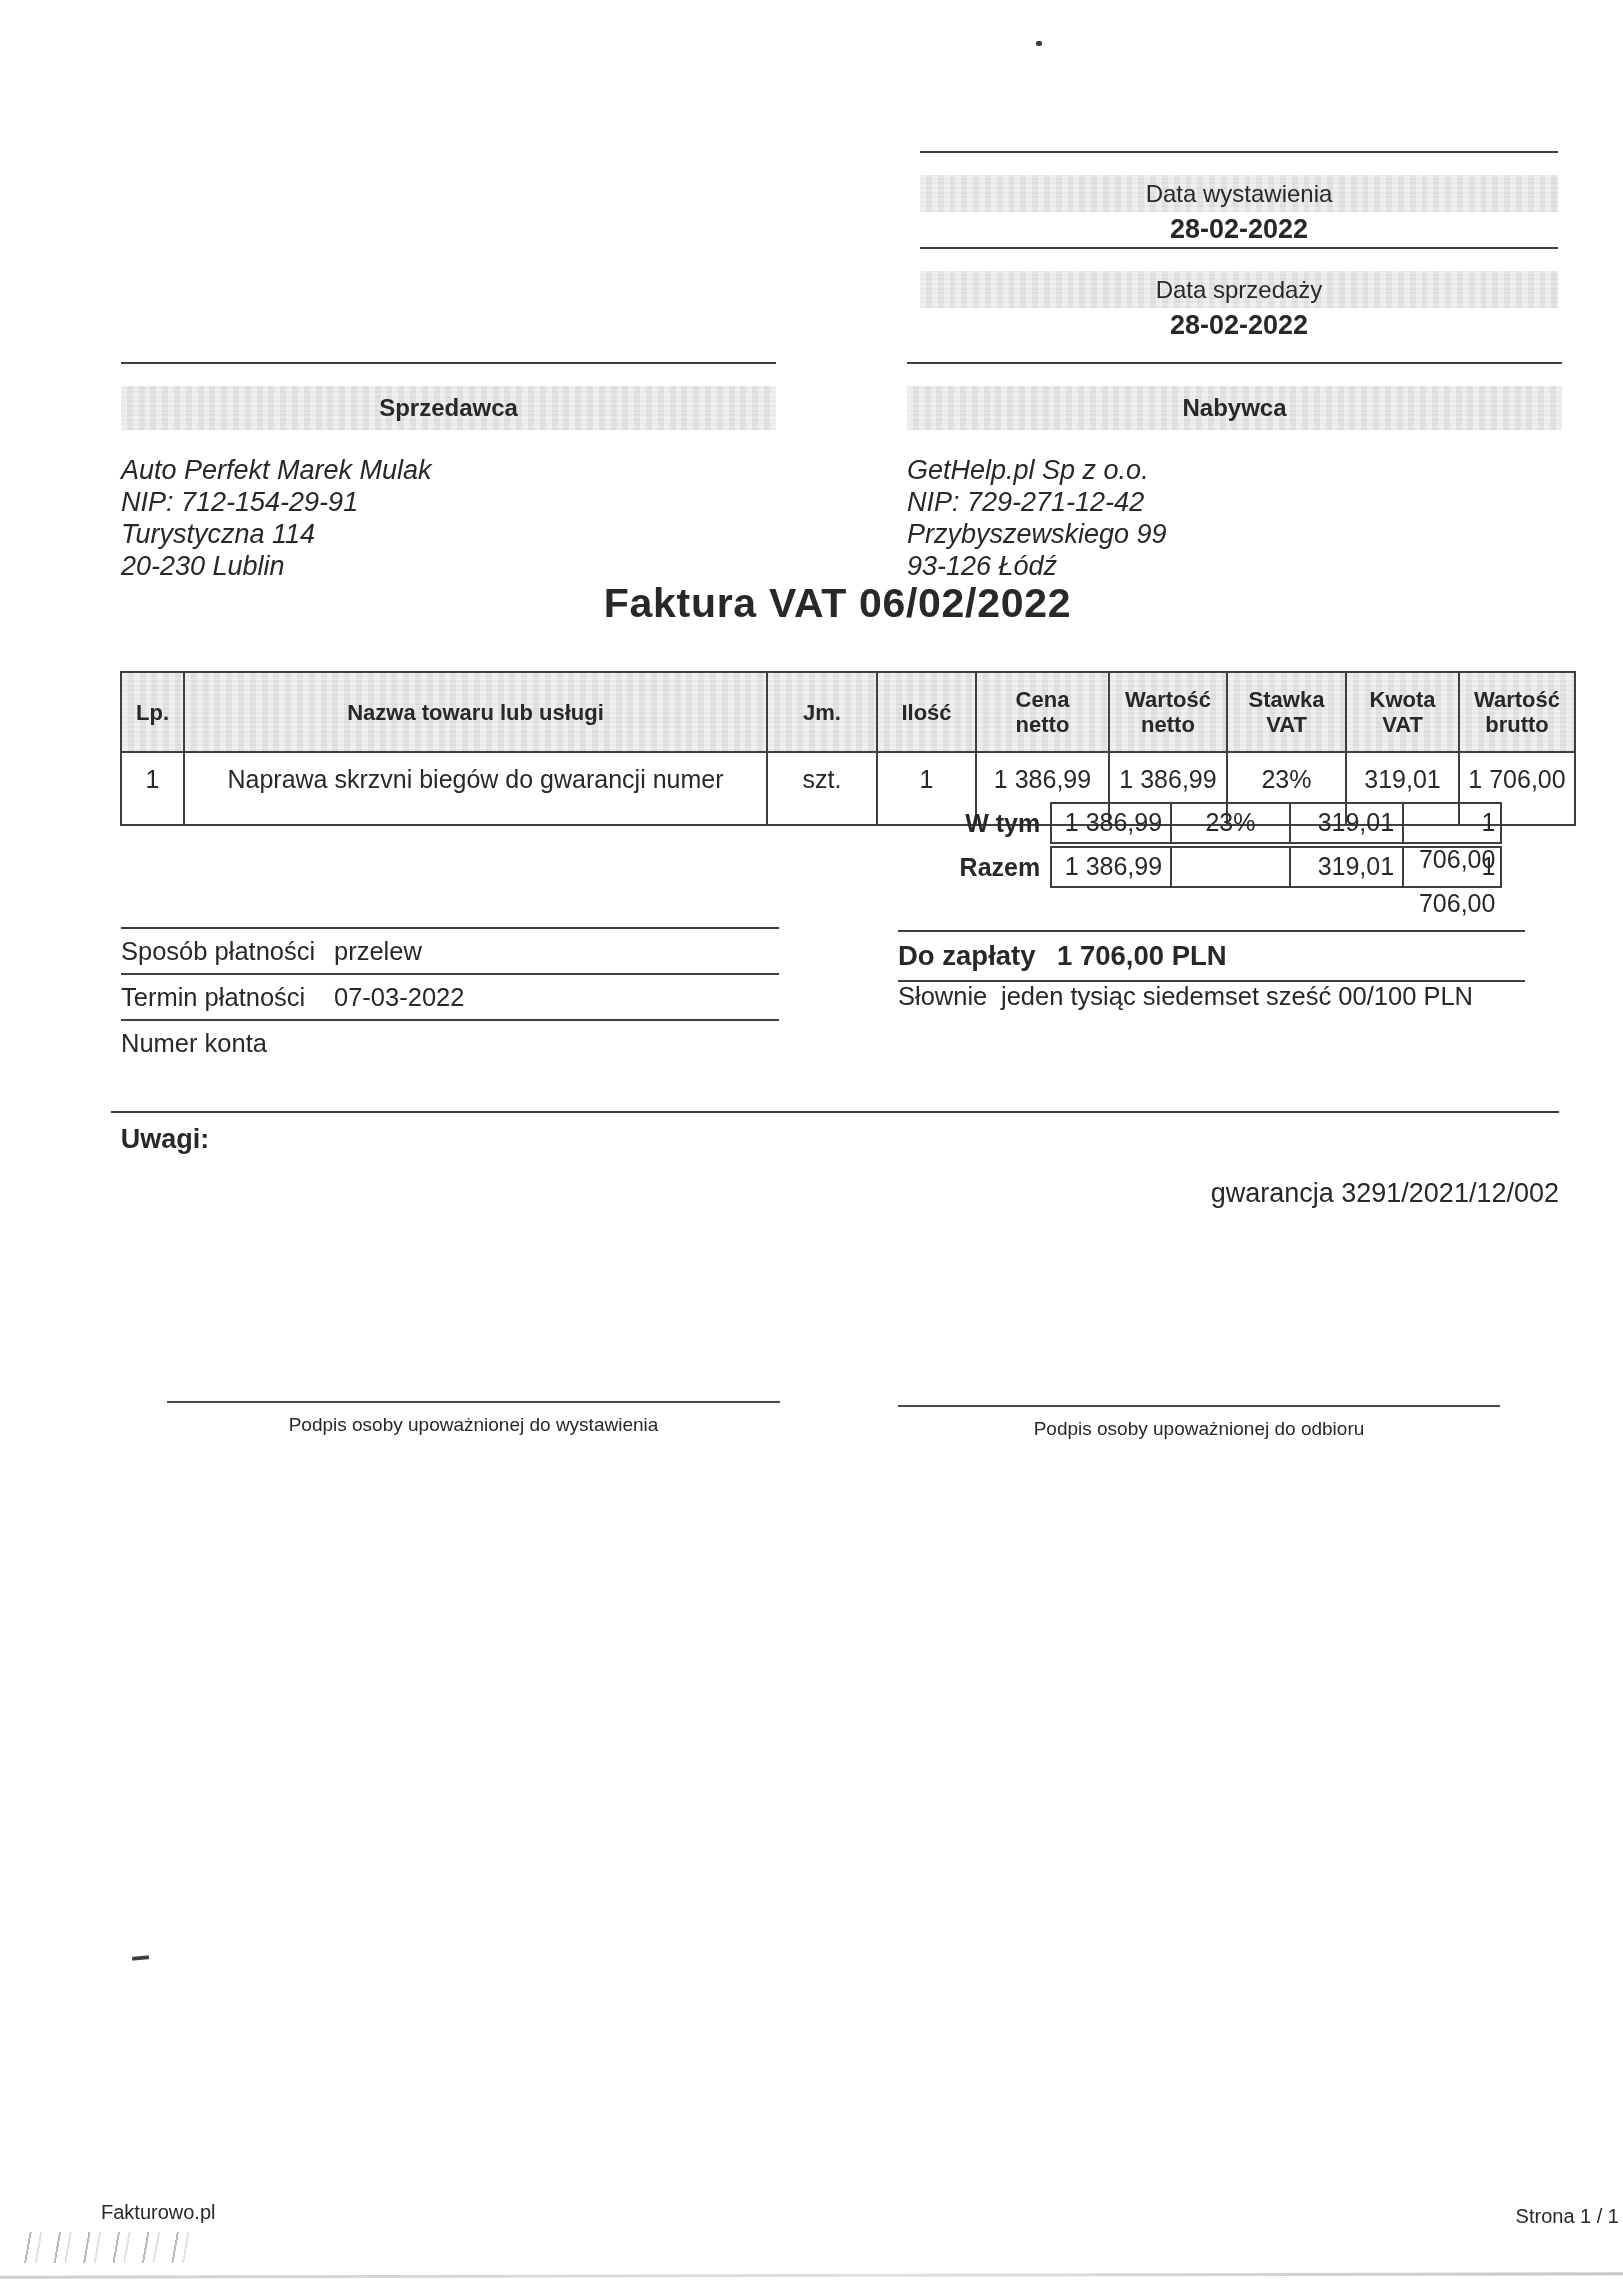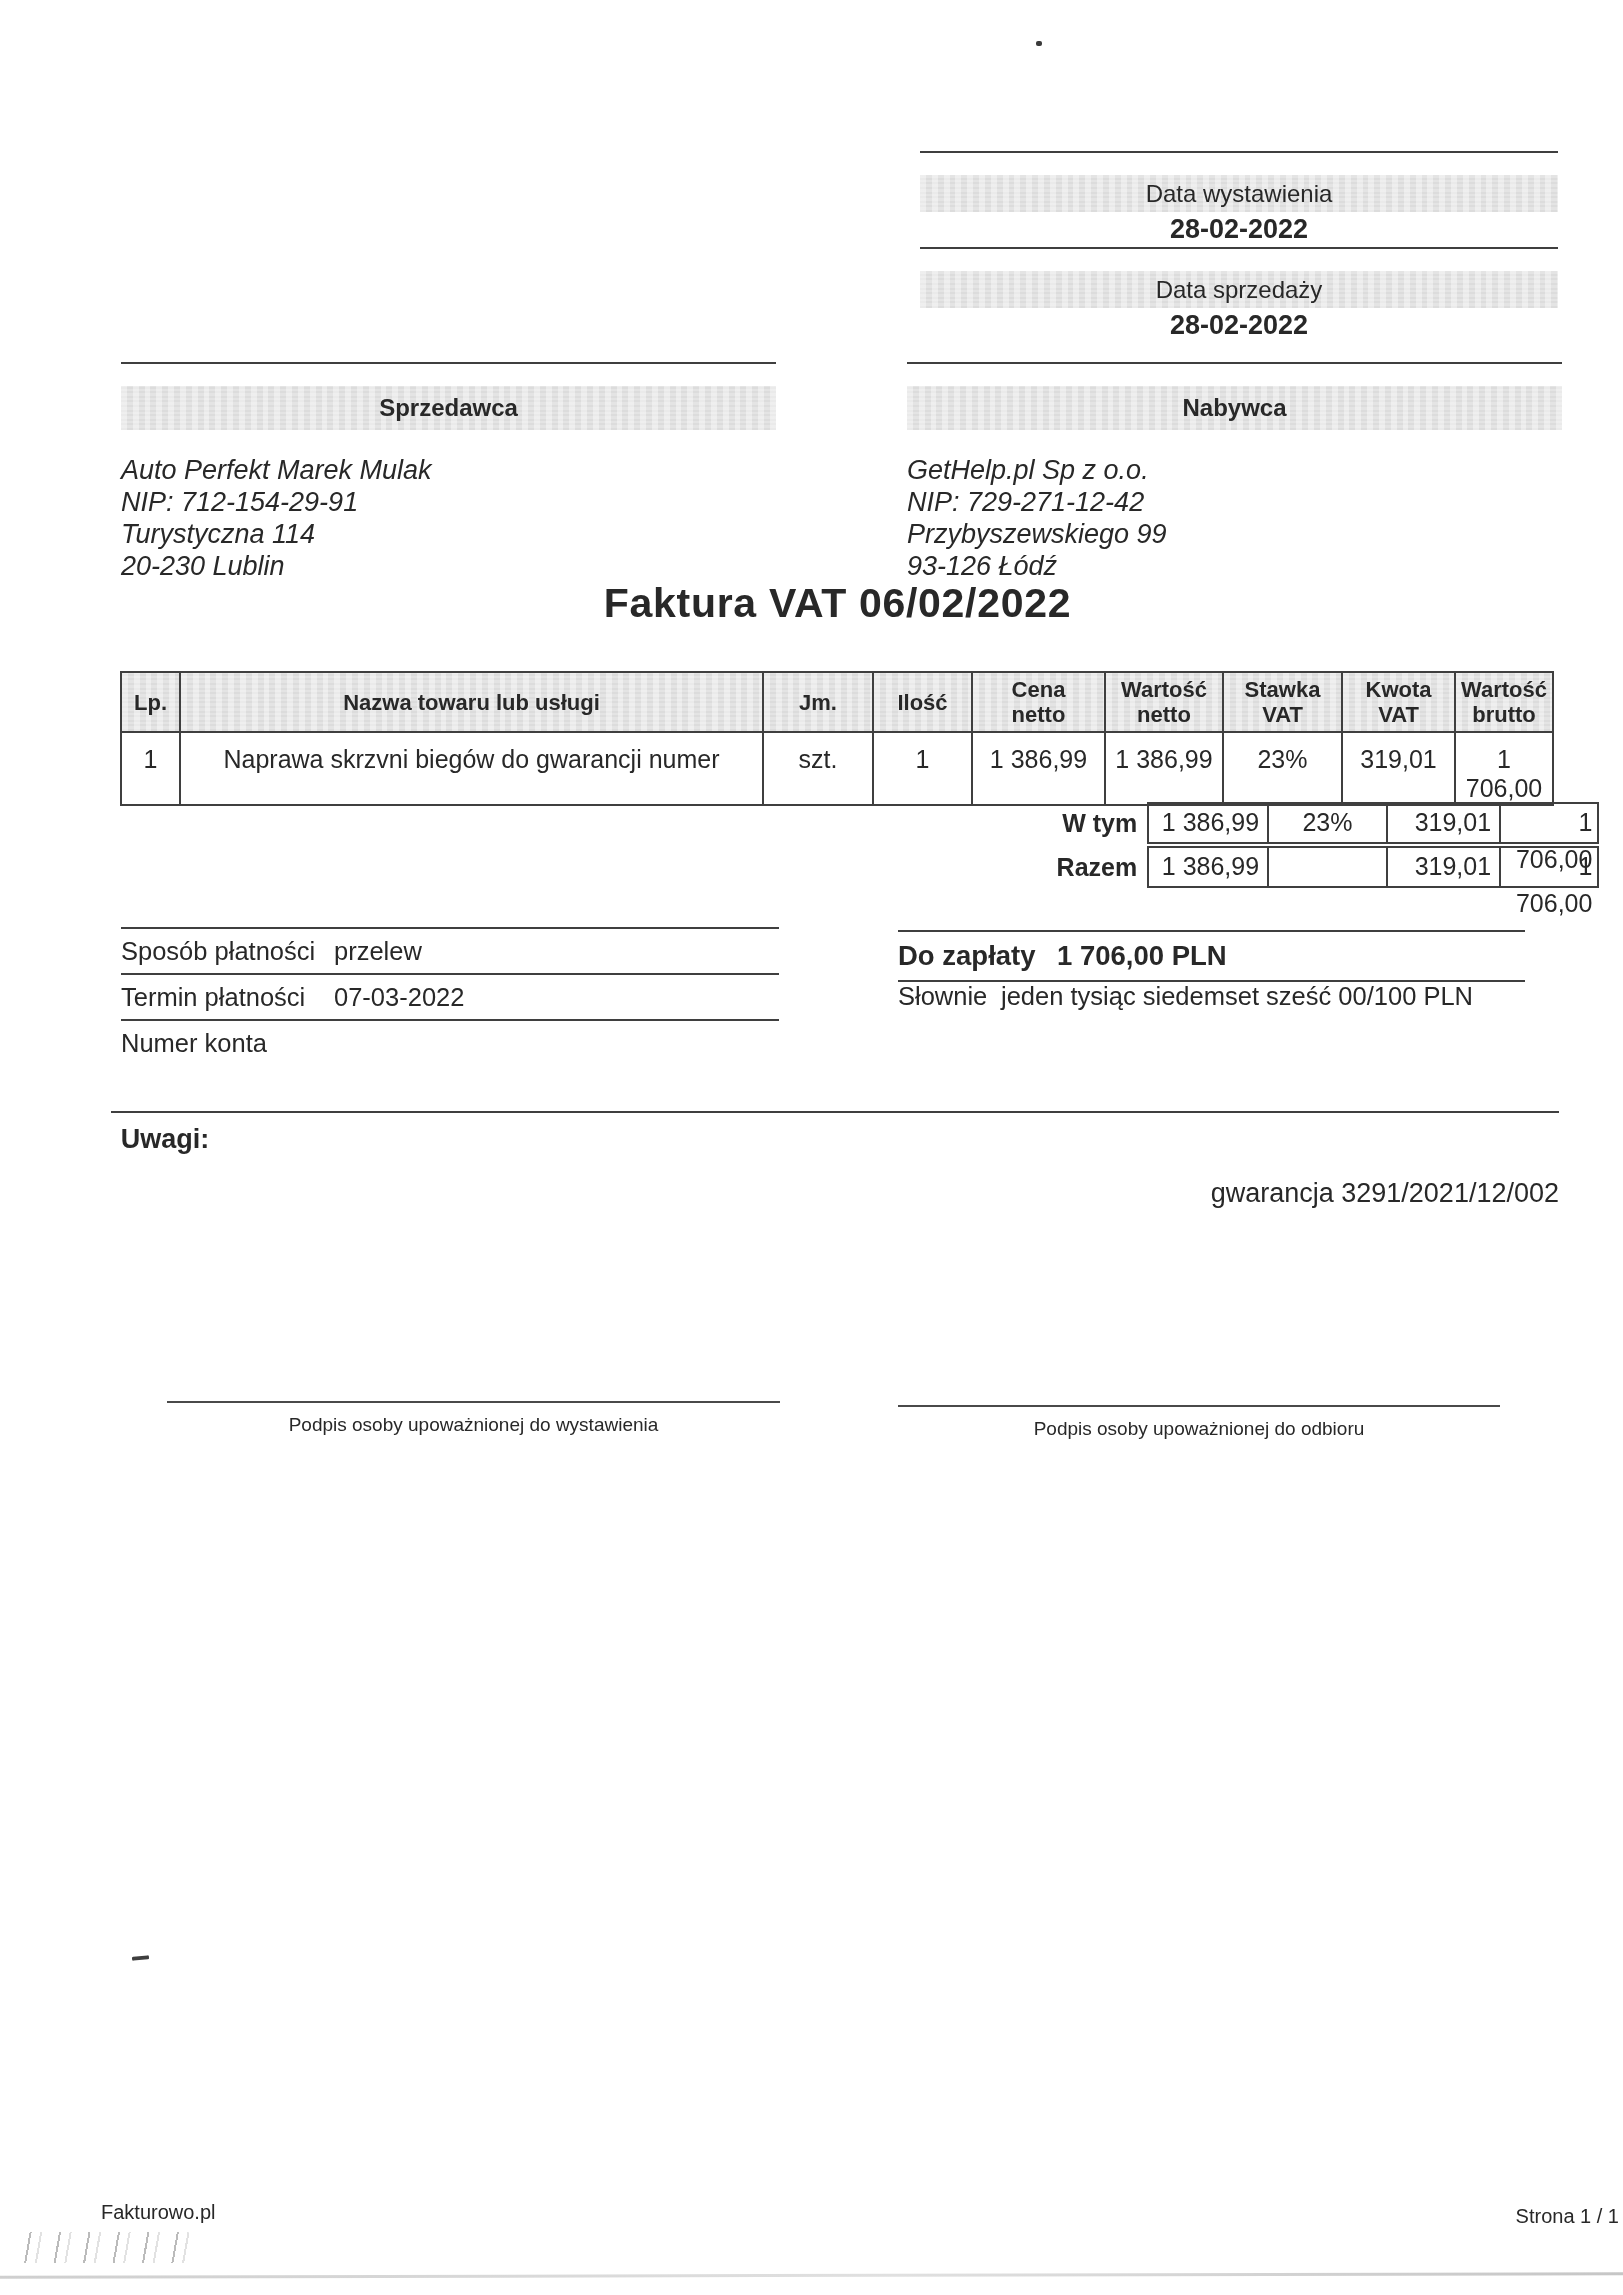--- a/index.html
+++ b/index.html
@@ -29,29 +29,29 @@
   .party.buyer{left:907px;}
   .party-header{height:44px;display:flex;align-items:center;justify-content:center;font-weight:bold;font-size:24px;}
   .party-lines{padding-top:24px;font-size:27px;line-height:32px;font-style:italic;}
 
   
   .title{position:absolute;left:26px;top:580px;width:1623px;text-align:center;font-weight:bold;font-size:41px;letter-spacing:0.7px;}
 
   
   table.items{position:absolute;left:120px;top:671px;border-collapse:collapse;table-layout:fixed;}
   table.items th,table.items td{border:2px solid #3f3f3f;box-sizing:border-box;}
-  table.items th{height:52px;font-weight:bold;font-size:22px;line-height:25px;text-align:center;vertical-align:middle;padding:4px;}
+  table.items th{height:52px;font-weight:bold;font-size:22px;line-height:25px;text-align:center;vertical-align:middle;padding:14px;}
   table.items th span{white-space:pre-line;}
   table.items td{height:73px;vertical-align:top;padding:11.8px 0 0 0;font-size:25px;text-align:center;}
   td.c-name{text-align:left;padding-left:14.4px;padding-right:6.5px;}
   td.num{text-align:right;padding-right:7.9px;}
   td.num-tight{text-align:right;padding-right:4.6px;}
 
   
-  .sum-row{position:absolute;left:957px;height:30px;display:flex;}
+  .sum-row{position:absolute;left:860px;height:30px;display:flex;}
   .sum-row.r1{top:802px;}
   .sum-row.r2{top:846px;}
   .sum-label{width:190px;text-align:right;padding-right:9.8px;font-weight:bold;font-size:25px;line-height:42px;box-sizing:border-box;}
   .sum-box{display:flex;border:2px solid #3f3f3f;box-sizing:border-box;height:42px;}
   .sum-cell{font-size:25px;line-height:37px;box-sizing:border-box;border-left:2px solid #3f3f3f;}
   .sum-cell:first-child{border-left:none;}
   .sum-net{width:118px;text-align:right;padding-right:7.9px;}
   .sum-rate{width:119px;text-align:center;}
   .sum-vat{width:113px;text-align:right;padding-right:7.9px;}
   .sum-gross{width:98px;text-align:right;padding-right:4.6px;}

